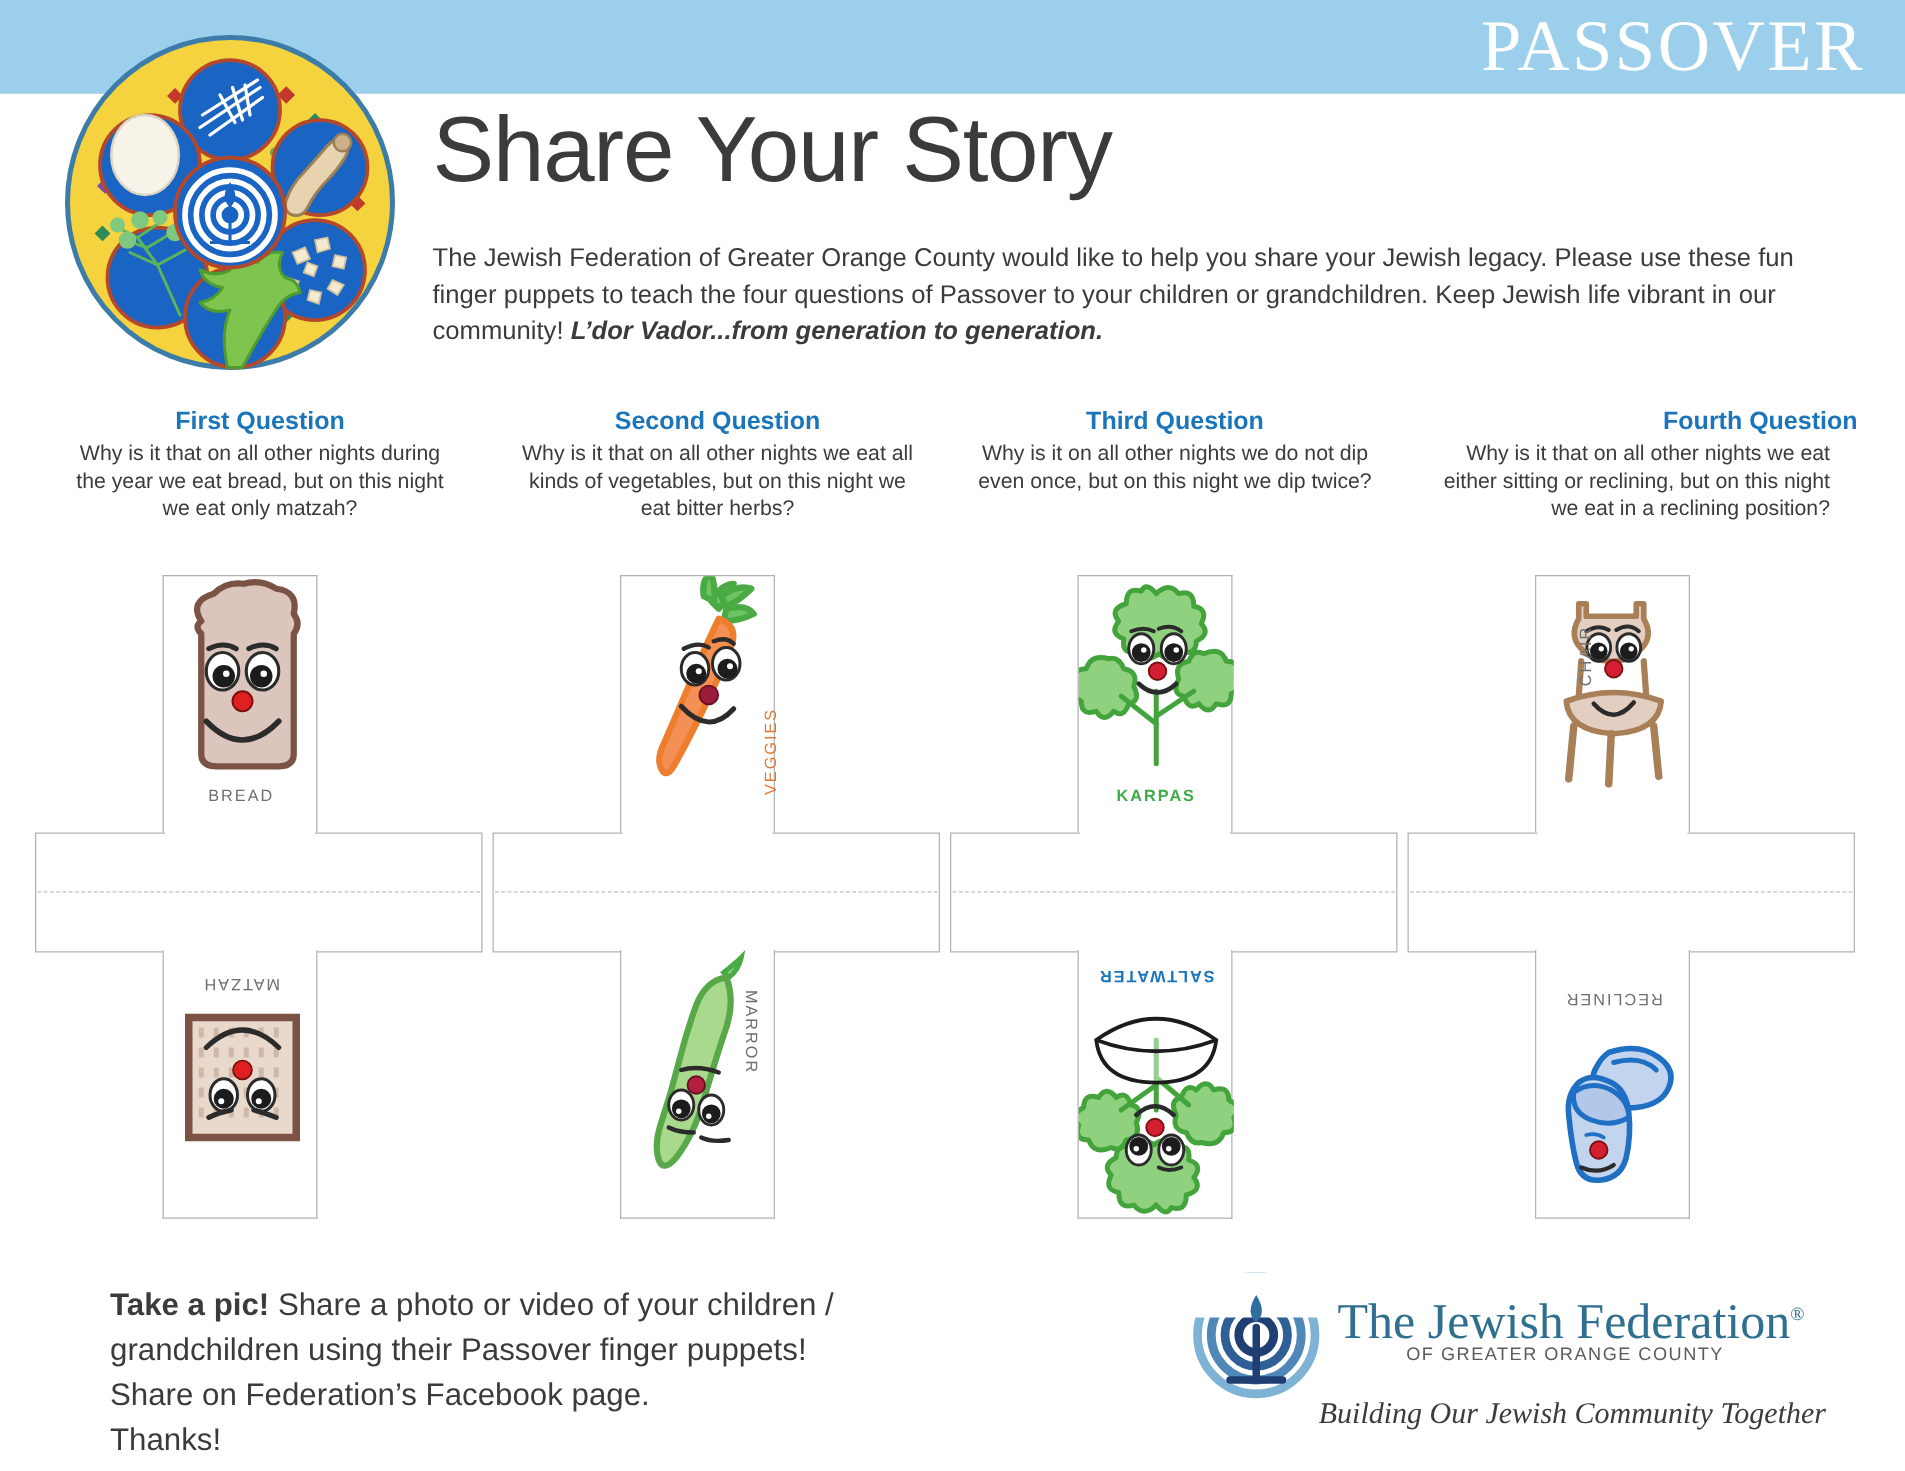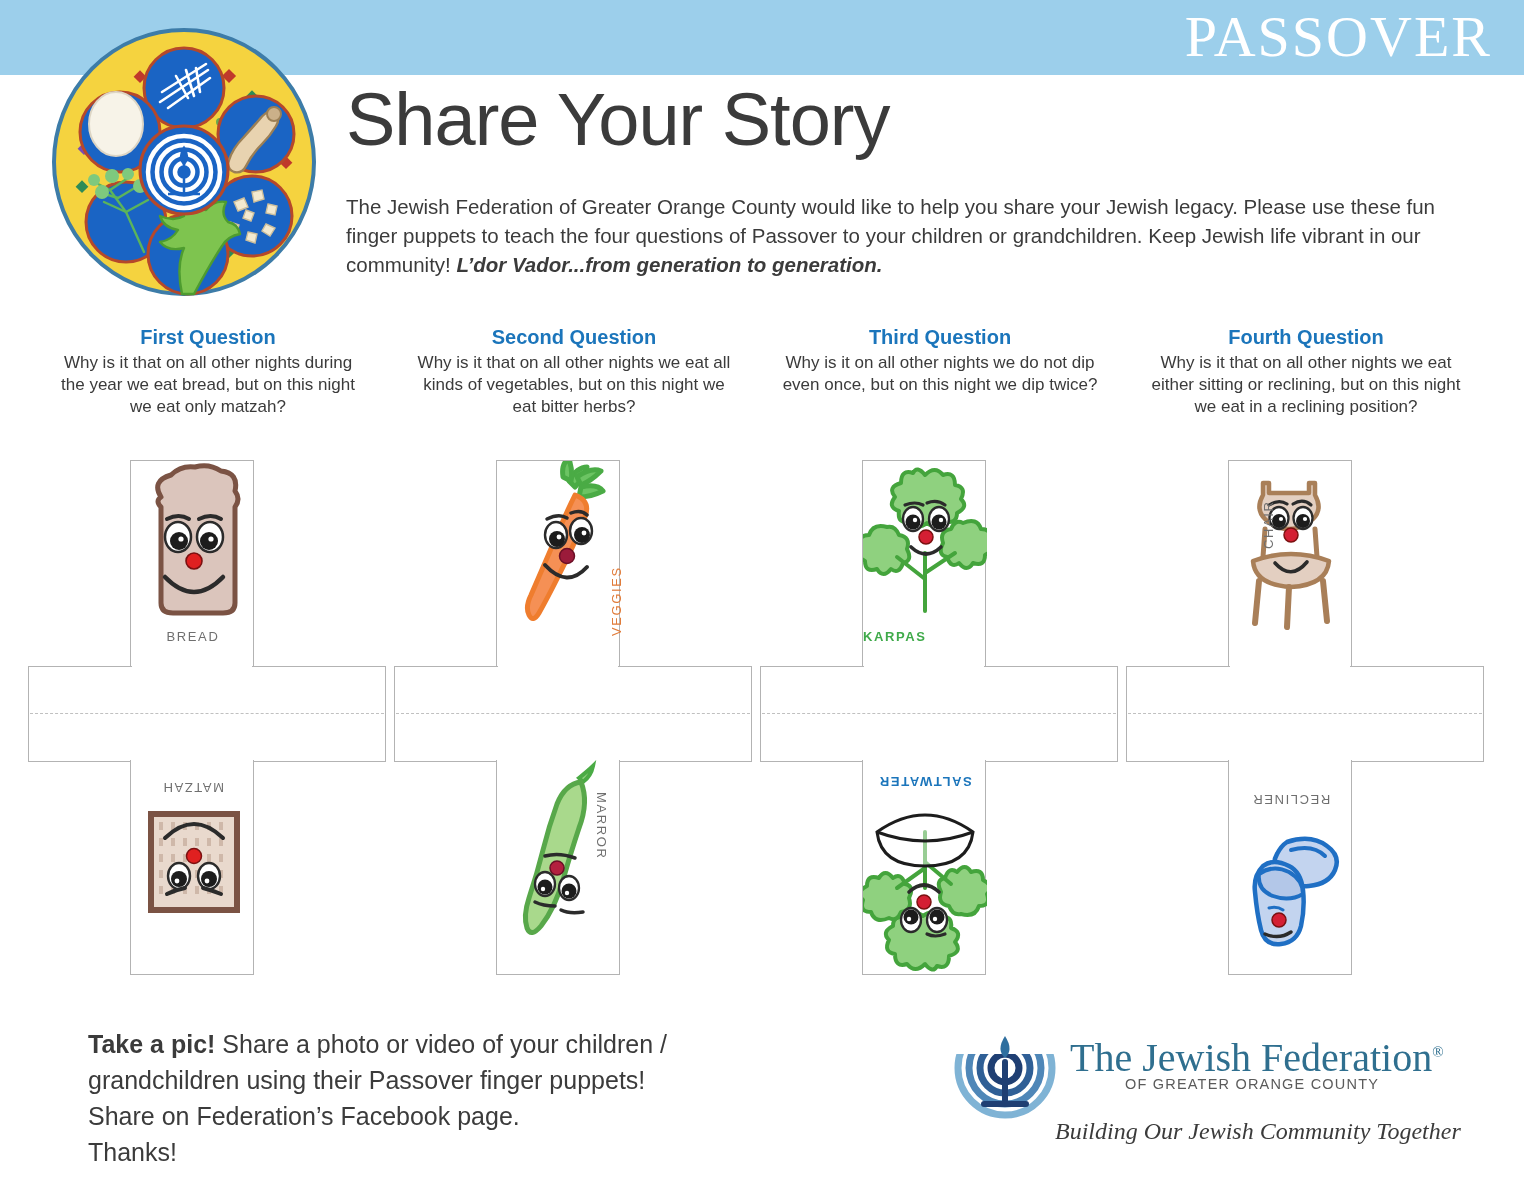--- a/index.html
+++ b/index.html
@@ -39,21 +39,21 @@
     font-size:20.5px;line-height:29px;color:#3b3b3b;
   }
   .intro i{font-style:italic;font-weight:bold;}
 
   
   .qrow{position:absolute;left:0;top:326px;width:1524px;height:120px;}
   .qcol{position:absolute;top:0;width:360px;text-align:center;}
   .qcol.c0{left:28px;}
   .qcol.c1{left:394px;text-align:center;}
   .qcol.c2{left:760px;}
-  .qcol.c3{left:1126px;}
+  .qcol.c3{left:1126px;text-align:right;}
   .qhead{
     font-size:20px;font-weight:bold;color:#1b75bb;margin-bottom:3px;
   }
   .qtext{font-size:17px;line-height:22px;color:#3b3b3b;padding:0 22px;}
 
   
   .tpl{position:absolute;top:460px;width:360px;height:515px;}
   .tpl.c0{left:28px;}
   .tpl.c1{left:394px;}
   .tpl.c2{left:760px;}
@@ -404,21 +404,21 @@
           <ellipse cx="50" cy="58" rx="10" ry="12" fill="#ffffff" stroke="#2b2b2b" stroke-width="2.3"></ellipse>
           <ellipse cx="76" cy="58" rx="10" ry="12" fill="#ffffff" stroke="#2b2b2b" stroke-width="2.3"></ellipse>
           <circle cx="50" cy="61" r="7.5" fill="#1c1c1c"></circle>
           <circle cx="76" cy="61" r="7.5" fill="#1c1c1c"></circle>
           <circle cx="52" cy="59" r="2.2" fill="#fff"></circle>
           <circle cx="78" cy="59" r="2.2" fill="#fff"></circle>
           <circle cx="63" cy="76" r="7" fill="#d41f33" stroke="#7b1010" stroke-width="1.5"></circle>
           <path d="M48 86 q15 14 30 0" stroke="#2b2b2b" stroke-width="3.6" fill="none" stroke-linecap="round"></path>
         </svg>
       </div>
-      <div class="cap" style="left:0;top:168px;width:124px;text-align:left;color:#3faa4a;font-weight:bold;">KARPAS</div>
+      <div class="cap" style="left:0;top:168px;width:124px;text-align:center;color:#3faa4a;font-weight:bold;">KARPAS</div>
     </div>
 
     <div class="htab"></div>
     <div class="mask-t"></div>
     <div class="mask-b"></div>
     <div class="fold"></div>
 
     <div class="vpanel bot">
       <div class="cap flip" style="left:0;top:14px;width:124px;text-align:center;color:#1b75bb;font-weight:bold;">SALTWATER</div>
       <div class="art-b" style="top:34px">

